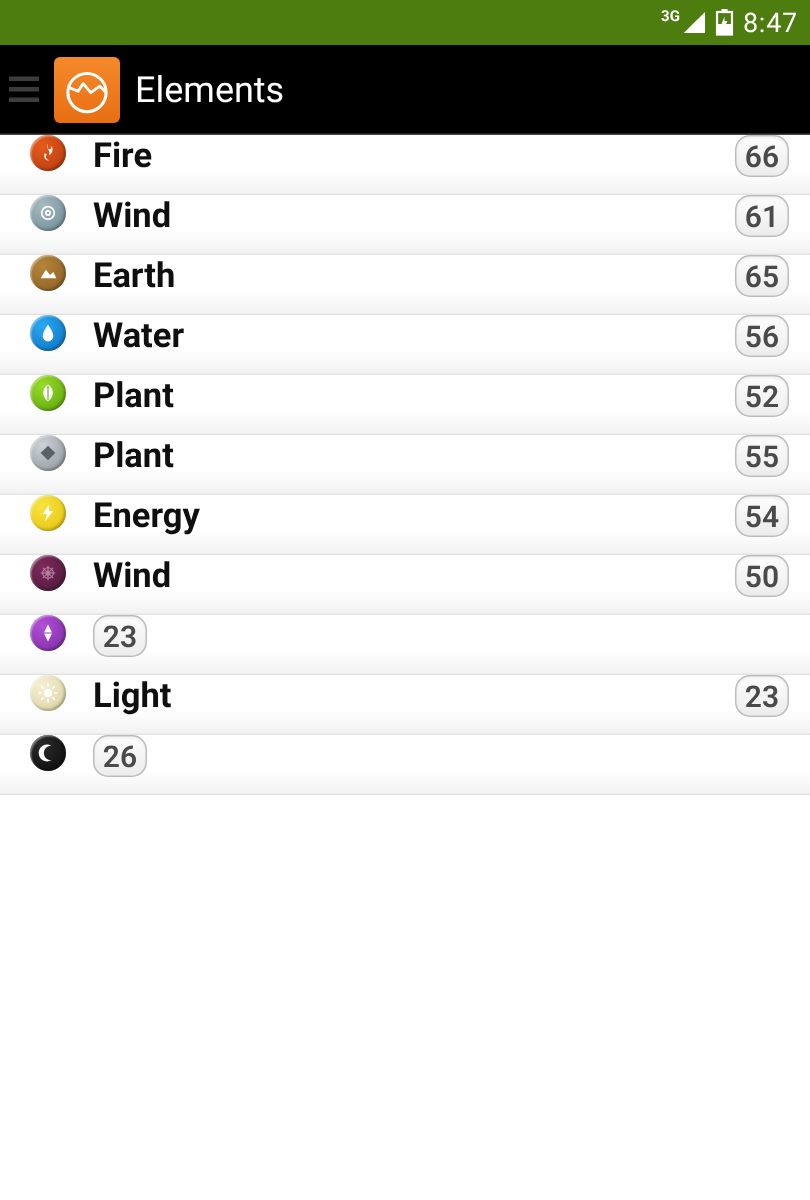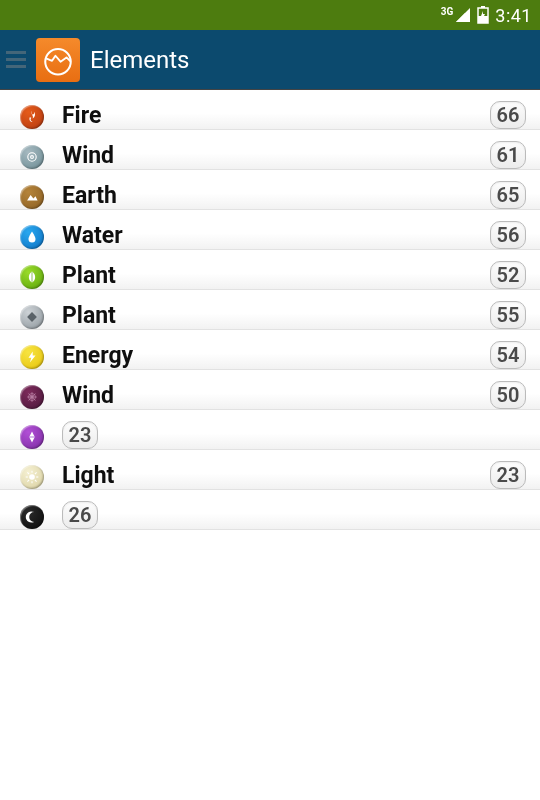--- a/index.html
+++ b/index.html
@@ -26,21 +26,21 @@
       margin-right: -4px;
       margin-bottom: 8px;
     }
     .status-time {
       font-size: 18px;
       font-weight: 400;
       letter-spacing: 0.5px;
     }
     .app-bar {
       height: 60px;
-      background: #0c4a6e;
+      background: #000000;
       display: flex;
       align-items: center;
       padding: 0 6px;
       gap: 10px;
       border-bottom: 1px solid #444;
     }
     .menu-icon {
       width: 20px;
       display: flex;
       flex-direction: column;
@@ -67,21 +67,21 @@
       font-size: 24px;
       font-weight: 400;
     }
     .list {
       display: flex;
       flex-direction: column;
     }
     .list-item {
       height: 40px;
       display: flex;
-      align-items: flex-end;
+      align-items: flex-start;
       padding: 0 14px 0 20px;
       border-bottom: 1px solid #e2e2e2;
       background: linear-gradient(to bottom, #fff 0%, #fff 60%, #f2f2f2 100%);
     }
     .element-icon {
       width: 24px;
       height: 24px;
       border-radius: 50%;
       margin-right: 18px;
       flex-shrink: 0;
@@ -121,21 +121,21 @@
     <path d="M1 15 L15 15 L15 1 Z" fill="#fff"></path>
     <path d="M1 15 L15 15 L15 1 Z" fill="none" stroke="#fff" stroke-width="0"></path>
     <path d="M1 15 L10 15 L10 6 Z" fill="#fff"></path>
   </svg>
   <svg width="12" height="18" viewBox="0 0 12 18">
     <rect x="4" y="0" width="4" height="2" fill="#fff"></rect>
     <rect x="1" y="2" width="10" height="15" fill="none" stroke="#fff" stroke-width="1.5"></rect>
     <rect x="1" y="10" width="10" height="7" fill="#fff"></rect>
     <path d="M6 5 L4 10 L6 10 L5 14 L8 8 L6 8 Z" fill="#fff"></path>
   </svg>
-  <span class="status-time">3:41</span>
+  <span class="status-time">8:47</span>
 </div>
 
 <div class="app-bar">
   <div class="menu-icon">
     <span></span>
       <span></span>
       <span></span>
   </div>
   <div class="app-icon">
     <svg width="34" height="34" viewBox="0 0 40 40">

